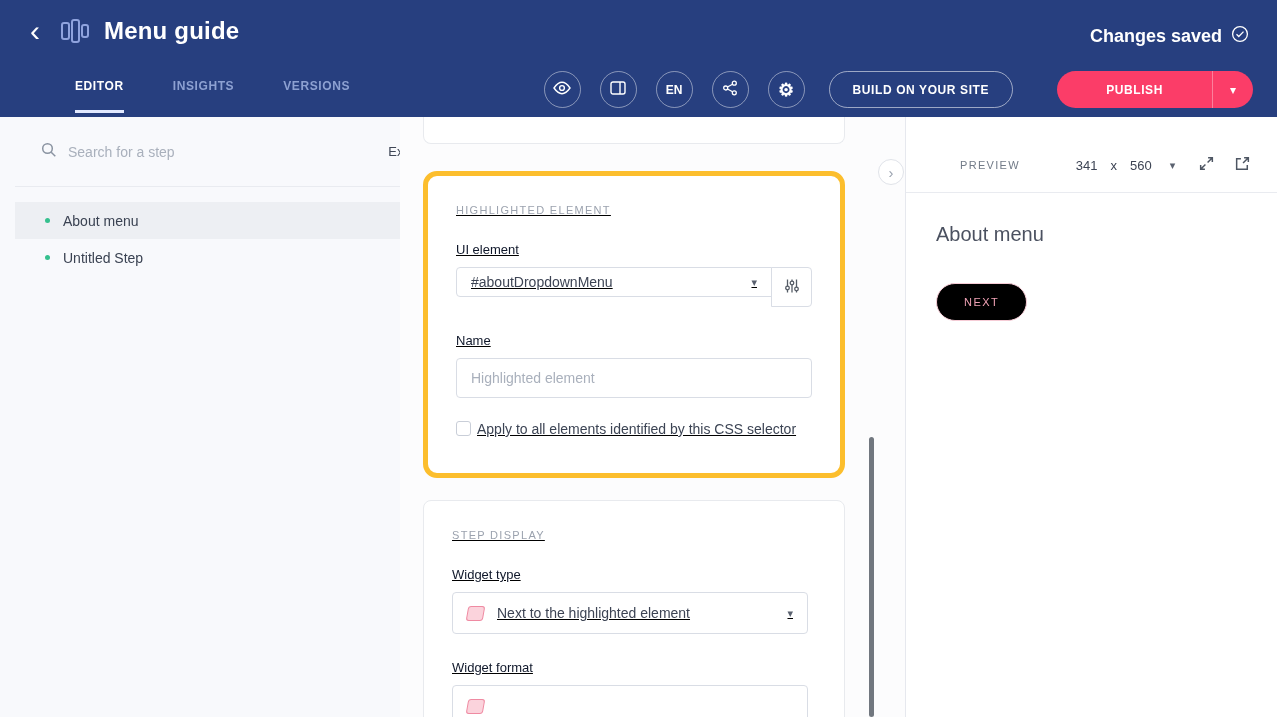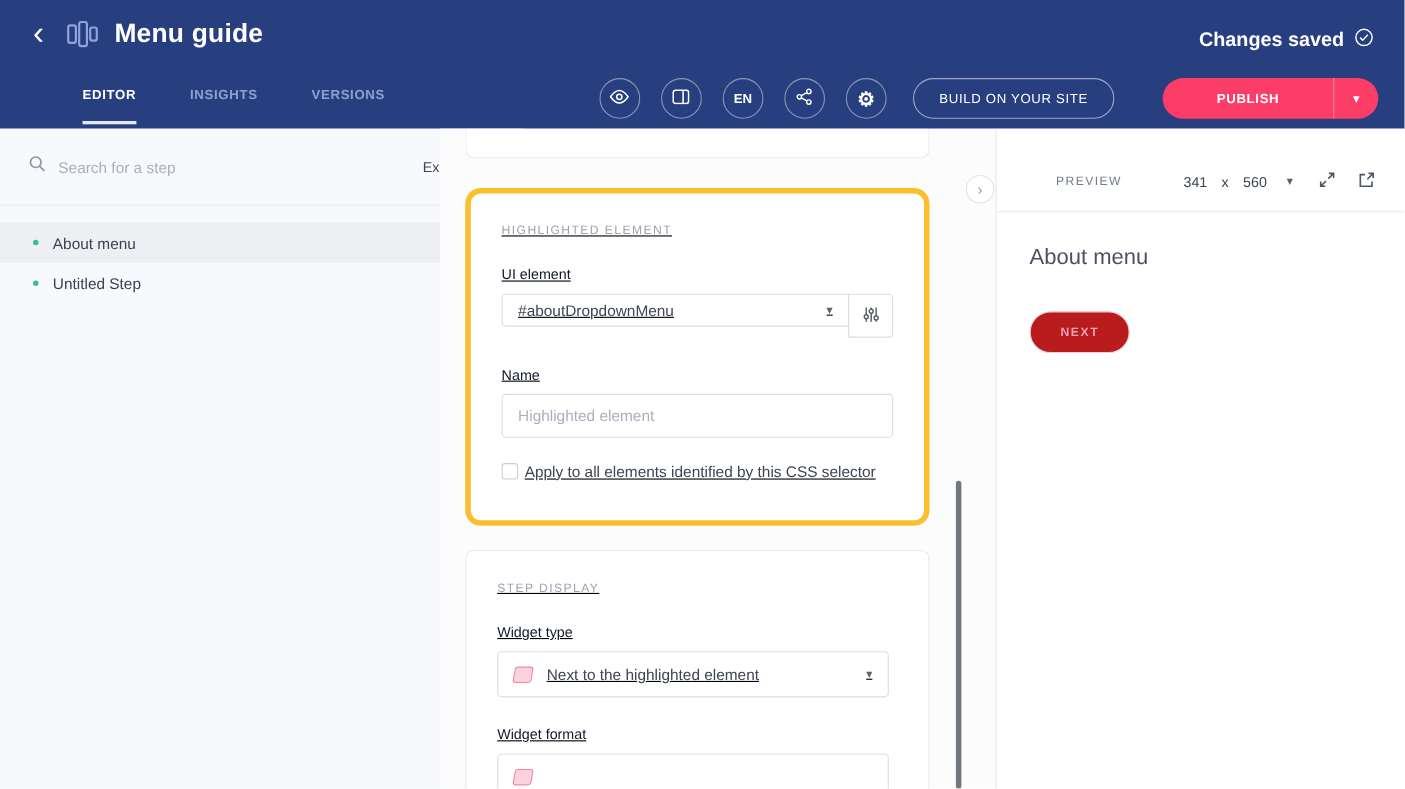--- a/index.html
+++ b/index.html
@@ -15,27 +15,27 @@
   .header-spacer { flex: 1; }
   .changes-saved { display: flex; align-items: center; gap: 9px; font-size: 18px; font-weight: 700; margin-top: 11px; }
 
   .header-bottom { display: flex; align-items: center; height: 55px; padding: 0 24px 0 75px; }
   .tabs { display: flex; gap: 49px; }
   .tab { font-size: 12px; font-weight: 700; letter-spacing: 0.6px; color: #8da1d2; padding-bottom: 17px; border-bottom: 3px solid transparent; cursor: pointer; margin-bottom: -12px; }
   .tab.active { color: #fff; border-bottom-color: #e2e9ff; }
   .header-actions { margin-left: auto; display: flex; align-items: center; gap: 19px; }
   .circle-btn { width: 37px; height: 37px; border-radius: 50%; border: 1px solid rgba(255,255,255,0.45); background: transparent; color: #fff; display: flex; align-items: center; justify-content: center; cursor: pointer; font-size: 12px; font-weight: 700; }
   .circle-btn .glyph { font-size: 18px; line-height: 1; }
-  .build-btn { height: 37px; margin-left: 5px; border: 1px solid rgba(255,255,255,0.55); border-radius: 19px; background: transparent; color: #fff; font-size: 12px; font-weight: 400; letter-spacing: 0.6px; padding: 0 23px; cursor: pointer; }
+  .build-btn { height: 37px; margin-left: 5px; border: 1px solid rgba(255,255,255,0.55); border-radius: 19px; background: transparent; color: #fff; font-size: 12px; font-weight: 700; letter-spacing: 0.6px; padding: 0 23px; cursor: pointer; }
   .publish-split { display: flex; height: 37px; margin-left: 25px; border-radius: 19px; overflow: hidden; background: #fb3d68; }
   .publish-main { border: none; background: transparent; color: #fff; font-size: 12px; font-weight: 700; letter-spacing: 0.6px; padding: 0 49px; cursor: pointer; }
   .publish-caret { border: none; border-left: 1px solid rgba(255,255,255,0.35); background: transparent; color: #fff; width: 41px; cursor: pointer; font-size: 12px; }
 
   
-  .sidebar { position: absolute; top: 117px; left: 0; width: 476px; bottom: 0; background: #f8f9fc; border-right: 5px solid #ec4899; }
+  .sidebar { position: absolute; top: 117px; left: 0; width: 476px; bottom: 0; background: #f8f9fc; border-right: 1px solid #ec4899; padding-left: 15px; }
   .search-row { height: 70px; display: flex; align-items: center; gap: 11px; padding: 0 26px; border-bottom: 1px solid #e9ebf0; }
   .search-input { flex: 1; border: none; background: transparent; outline: none; font-size: 14px; color: #3c4454; font-family: "Liberation Sans", sans-serif; }
   .search-input::placeholder { color: #a9b0bc; }
   .expand-all { font-size: 13px; color: #3e4656; cursor: pointer; white-space: nowrap; }
   .step-list { list-style: none; padding-top: 15px; }
   .step-item { height: 37px; display: flex; align-items: center; gap: 13px; padding-left: 30px; font-size: 14px; color: #3a4252; cursor: pointer; }
   .step-item.selected { background: #edeff3; }
   .step-dot { width: 5px; height: 5px; border-radius: 50%; background: #35c08e; flex: none; }
 
   
@@ -70,21 +70,21 @@
   
   .preview-panel { position: absolute; top: 117px; left: 905px; width: 372px; bottom: 0; background: #fff; border-left: 1px solid #e6e8ee; }
   .preview-header { margin-top: 33px; height: 43px; border-bottom: 1px solid #e9ebf0; display: flex; align-items: center; padding: 0 26px 12px 26px; }
   .preview-label { font-size: 11px; letter-spacing: 1.3px; color: #727b88; margin-left: 28px; }
   .preview-dims { display: flex; align-items: center; gap: 13px; margin-left: 56px; font-size: 13px; color: #3d4454; cursor: pointer; }
   .preview-dims .caret { margin-left: 5px; }
   .preview-header-icons { margin-left: auto; display: flex; align-items: center; gap: 19px; }
   .icon-btn { background: none; border: none; cursor: pointer; display: flex; align-items: center; padding: 0; }
   .preview-body { padding: 30px 30px; }
   .preview-title { font-size: 20px; color: #4b5160; font-weight: 400; }
-  .next-btn { margin-top: 37px; display: inline-block; background: #b91c1c; border: 1px solid #f6ccd6; border-radius: 22px; padding: 12px 27px; color: #f0a2b5; font-size: 11px; font-weight: 700; letter-spacing: 1.5px; cursor: pointer; }
+  .next-btn { margin-top: 37px; display: inline-block; background: #000000; border: 1px solid #f6ccd6; border-radius: 22px; padding: 12px 27px; color: #f0a2b5; font-size: 11px; font-weight: 400; letter-spacing: 1.5px; cursor: pointer; }
 </style>
 </head>
 <body>
 
 <header class="app-header">
   <div class="header-top">
     <button class="back-btn"><span>‹</span></button>
     <span class="logo">
       <svg width="30" height="26" viewBox="0 0 30 26" fill="none" stroke="#8fa3de" stroke-width="2">
         <rect x="2" y="5" width="7" height="16" rx="2"></rect>

